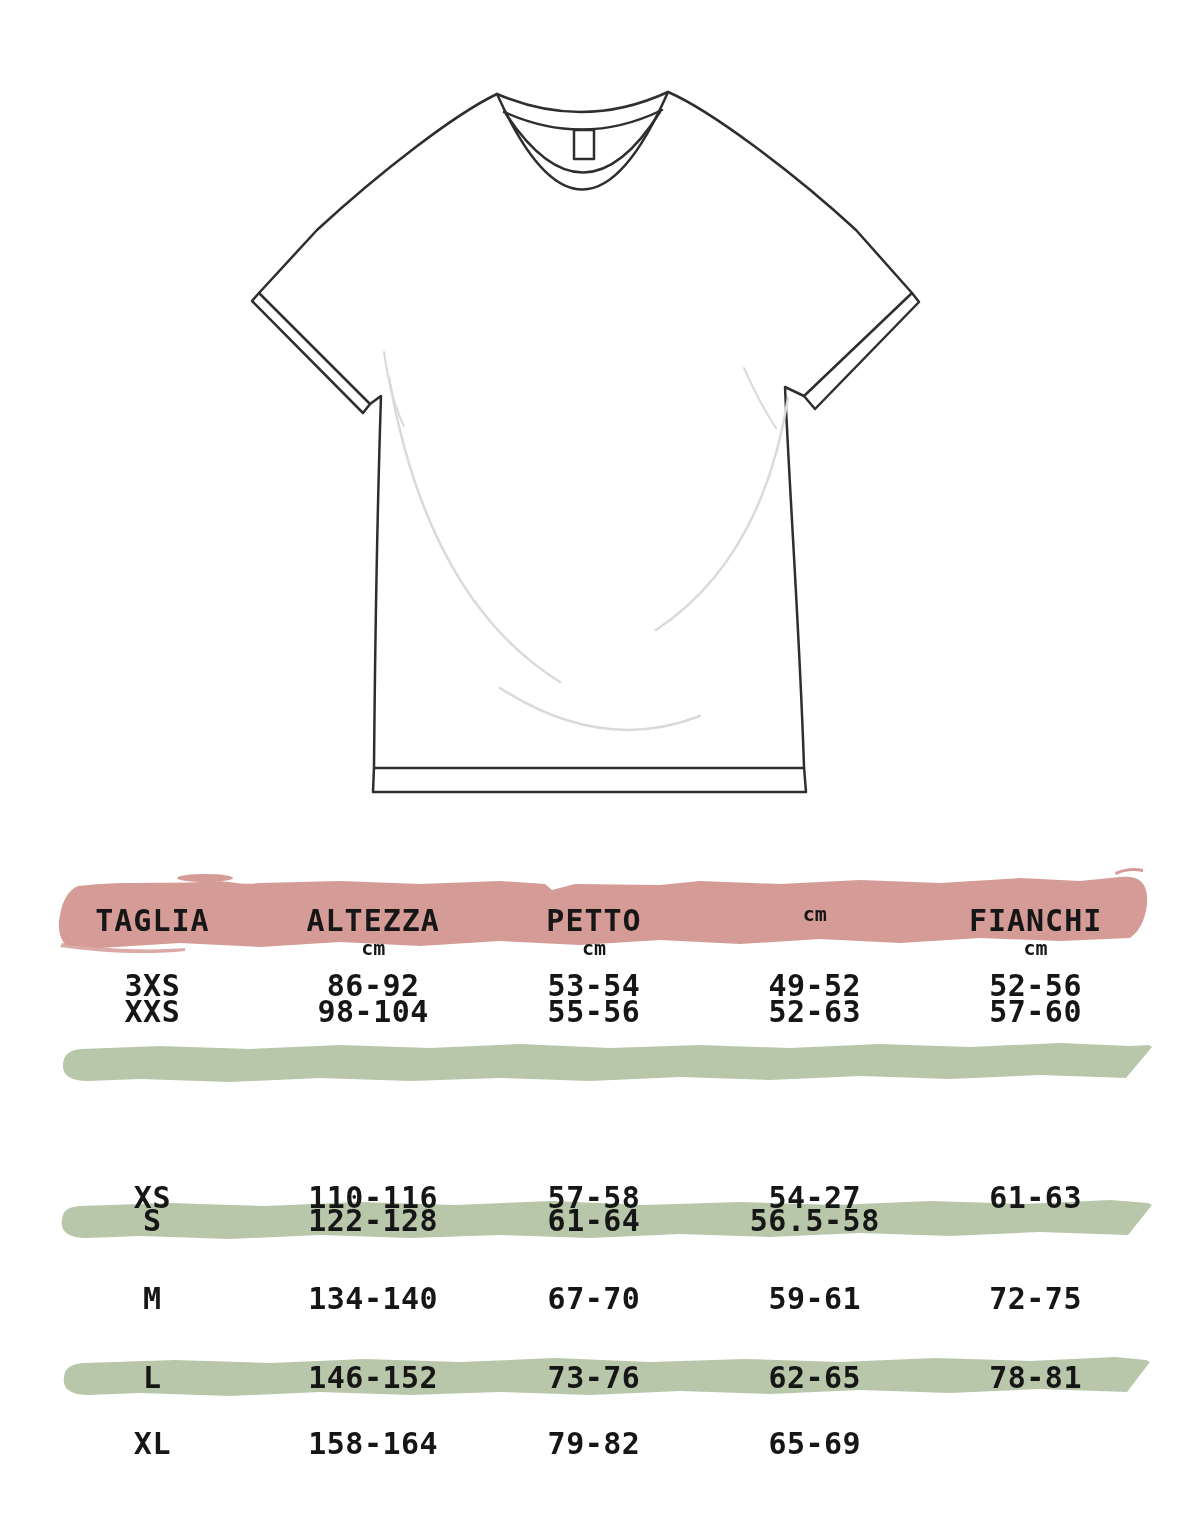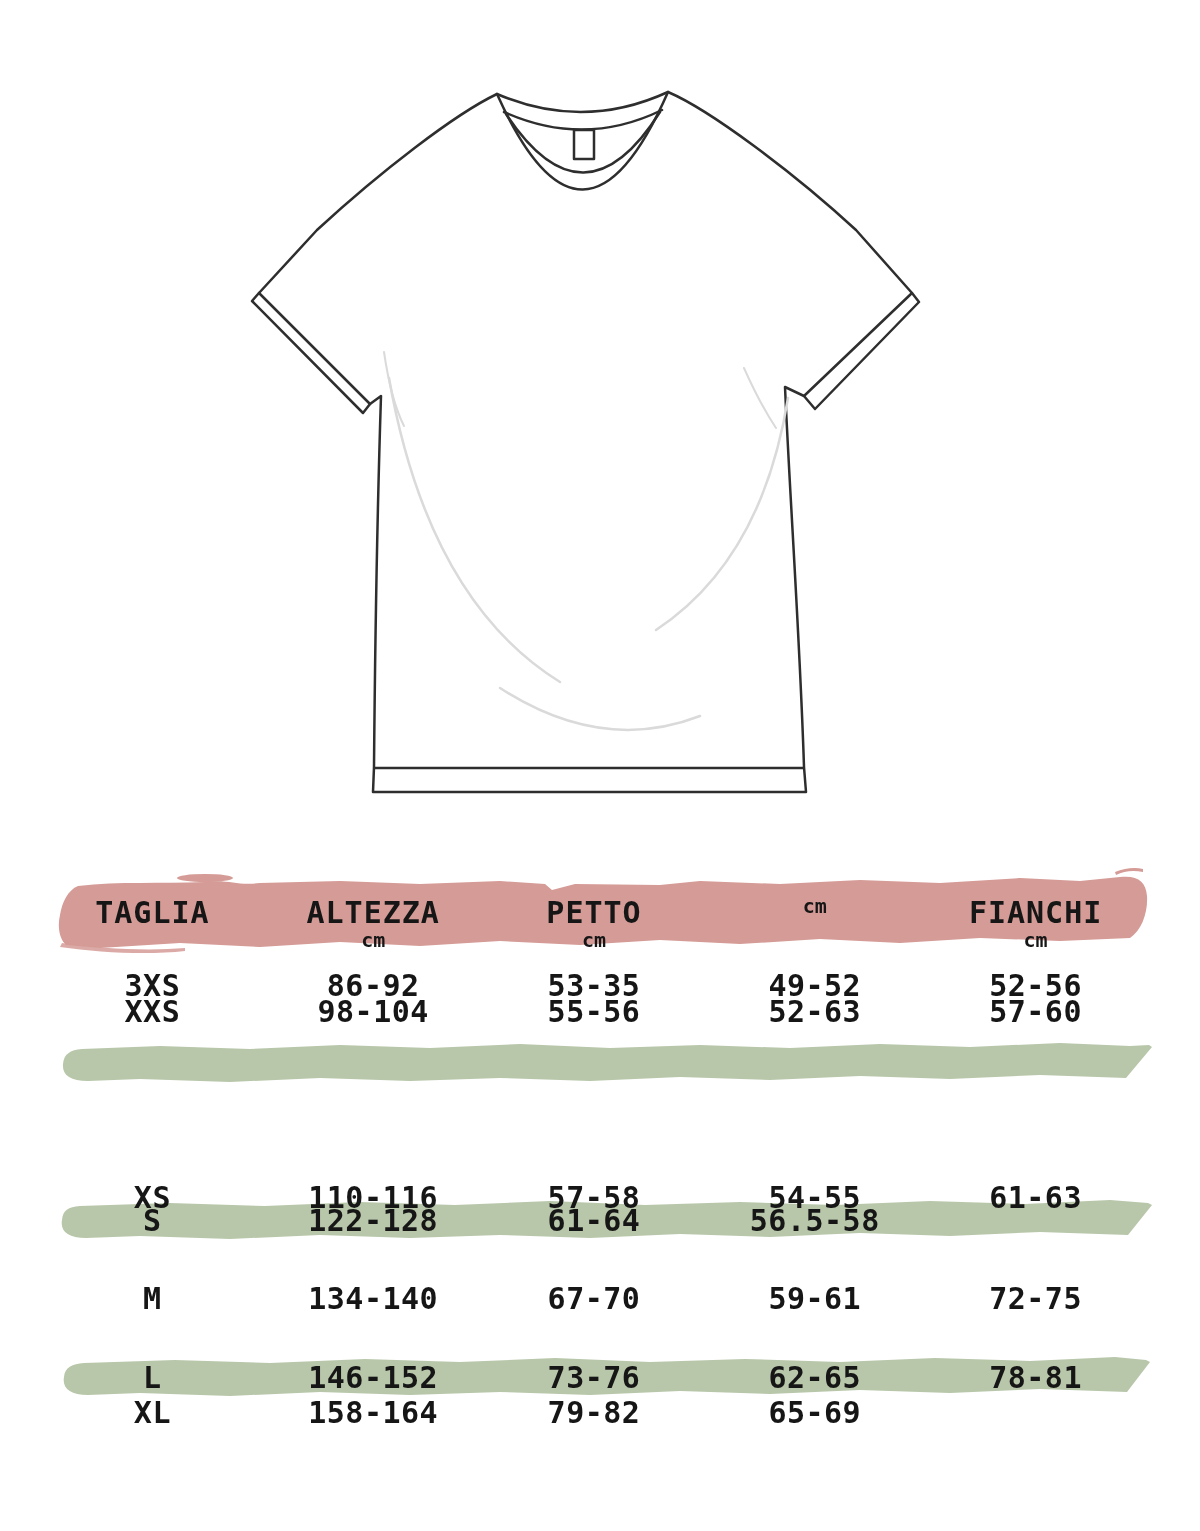--- a/index.html
+++ b/index.html
@@ -9,31 +9,31 @@
     background:#ffffff;
     overflow:hidden;
     font-family:"DejaVu Sans Mono","Liberation Mono",monospace;
   }
   #art{position:absolute;left:0;top:0;width:1200px;height:1531px;}
   .hdr{
     position:absolute;left:42px;top:884px;width:1104px;
     display:grid;grid-template-columns:repeat(5,1fr);
     text-align:center;color:#161616;
   }
-  .hdr .cell{padding-top:12px;}
+  .hdr .cell{padding-top:20px;}
   .hdr .lbl{font-weight:700;font-size:30px;line-height:34px;letter-spacing:1px;}
   .hdr .unit{font-weight:700;font-size:20px;line-height:20px;}
   .trow{
     position:absolute;left:42px;width:1104px;height:46px;
     display:grid;grid-template-columns:repeat(5,1fr);
     align-items:center;text-align:center;
     font-weight:700;font-size:30px;color:#161616;letter-spacing:0.5px;
   }
   .r0{top:962px;} .r1{top:988px;} .r2{top:1174px;} .r3{top:1197px;}
-  .r4{top:1275px;} .r5{top:1354px;} .r6{top:1389px;}
+  .r4{top:1275px;} .r5{top:1354px;} .r6{top:1420px;}
 </style>
 </head>
 <body>
 
 <div id="canvas">
 
   <svg id="art" viewBox="0 0 1200 1531">
 
     <g stroke="#2e2e2e" stroke-width="2.5" fill="none" stroke-linejoin="round" stroke-linecap="round">
 
@@ -123,38 +123,38 @@
     </div>
     <div class="cell">
       <div class="lbl">FIANCHI</div>
       <div class="unit">cm</div>
     </div>
   </div>
 
   <div class="trow r0">
     <span>3XS</span>
     <span>86-92</span>
-    <span>53-35</span>
+    <span>53-54</span>
     <span>49-52</span>
     <span>52-56</span>
   </div>
 
   <div class="trow r1">
     <span>XXS</span>
     <span>98-104</span>
     <span>55-56</span>
     <span>52-63</span>
     <span>57-60</span>
   </div>
 
   <div class="trow r2">
     <span>XS</span>
     <span>110-116</span>
     <span>57-58</span>
-    <span>54-55</span>
+    <span>54-27</span>
     <span>61-63</span>
   </div>
 
   <div class="trow r3">
     <span>S</span>
     <span>122-128</span>
     <span>61-64</span>
     <span>56.5-58</span>
   </div>
 

